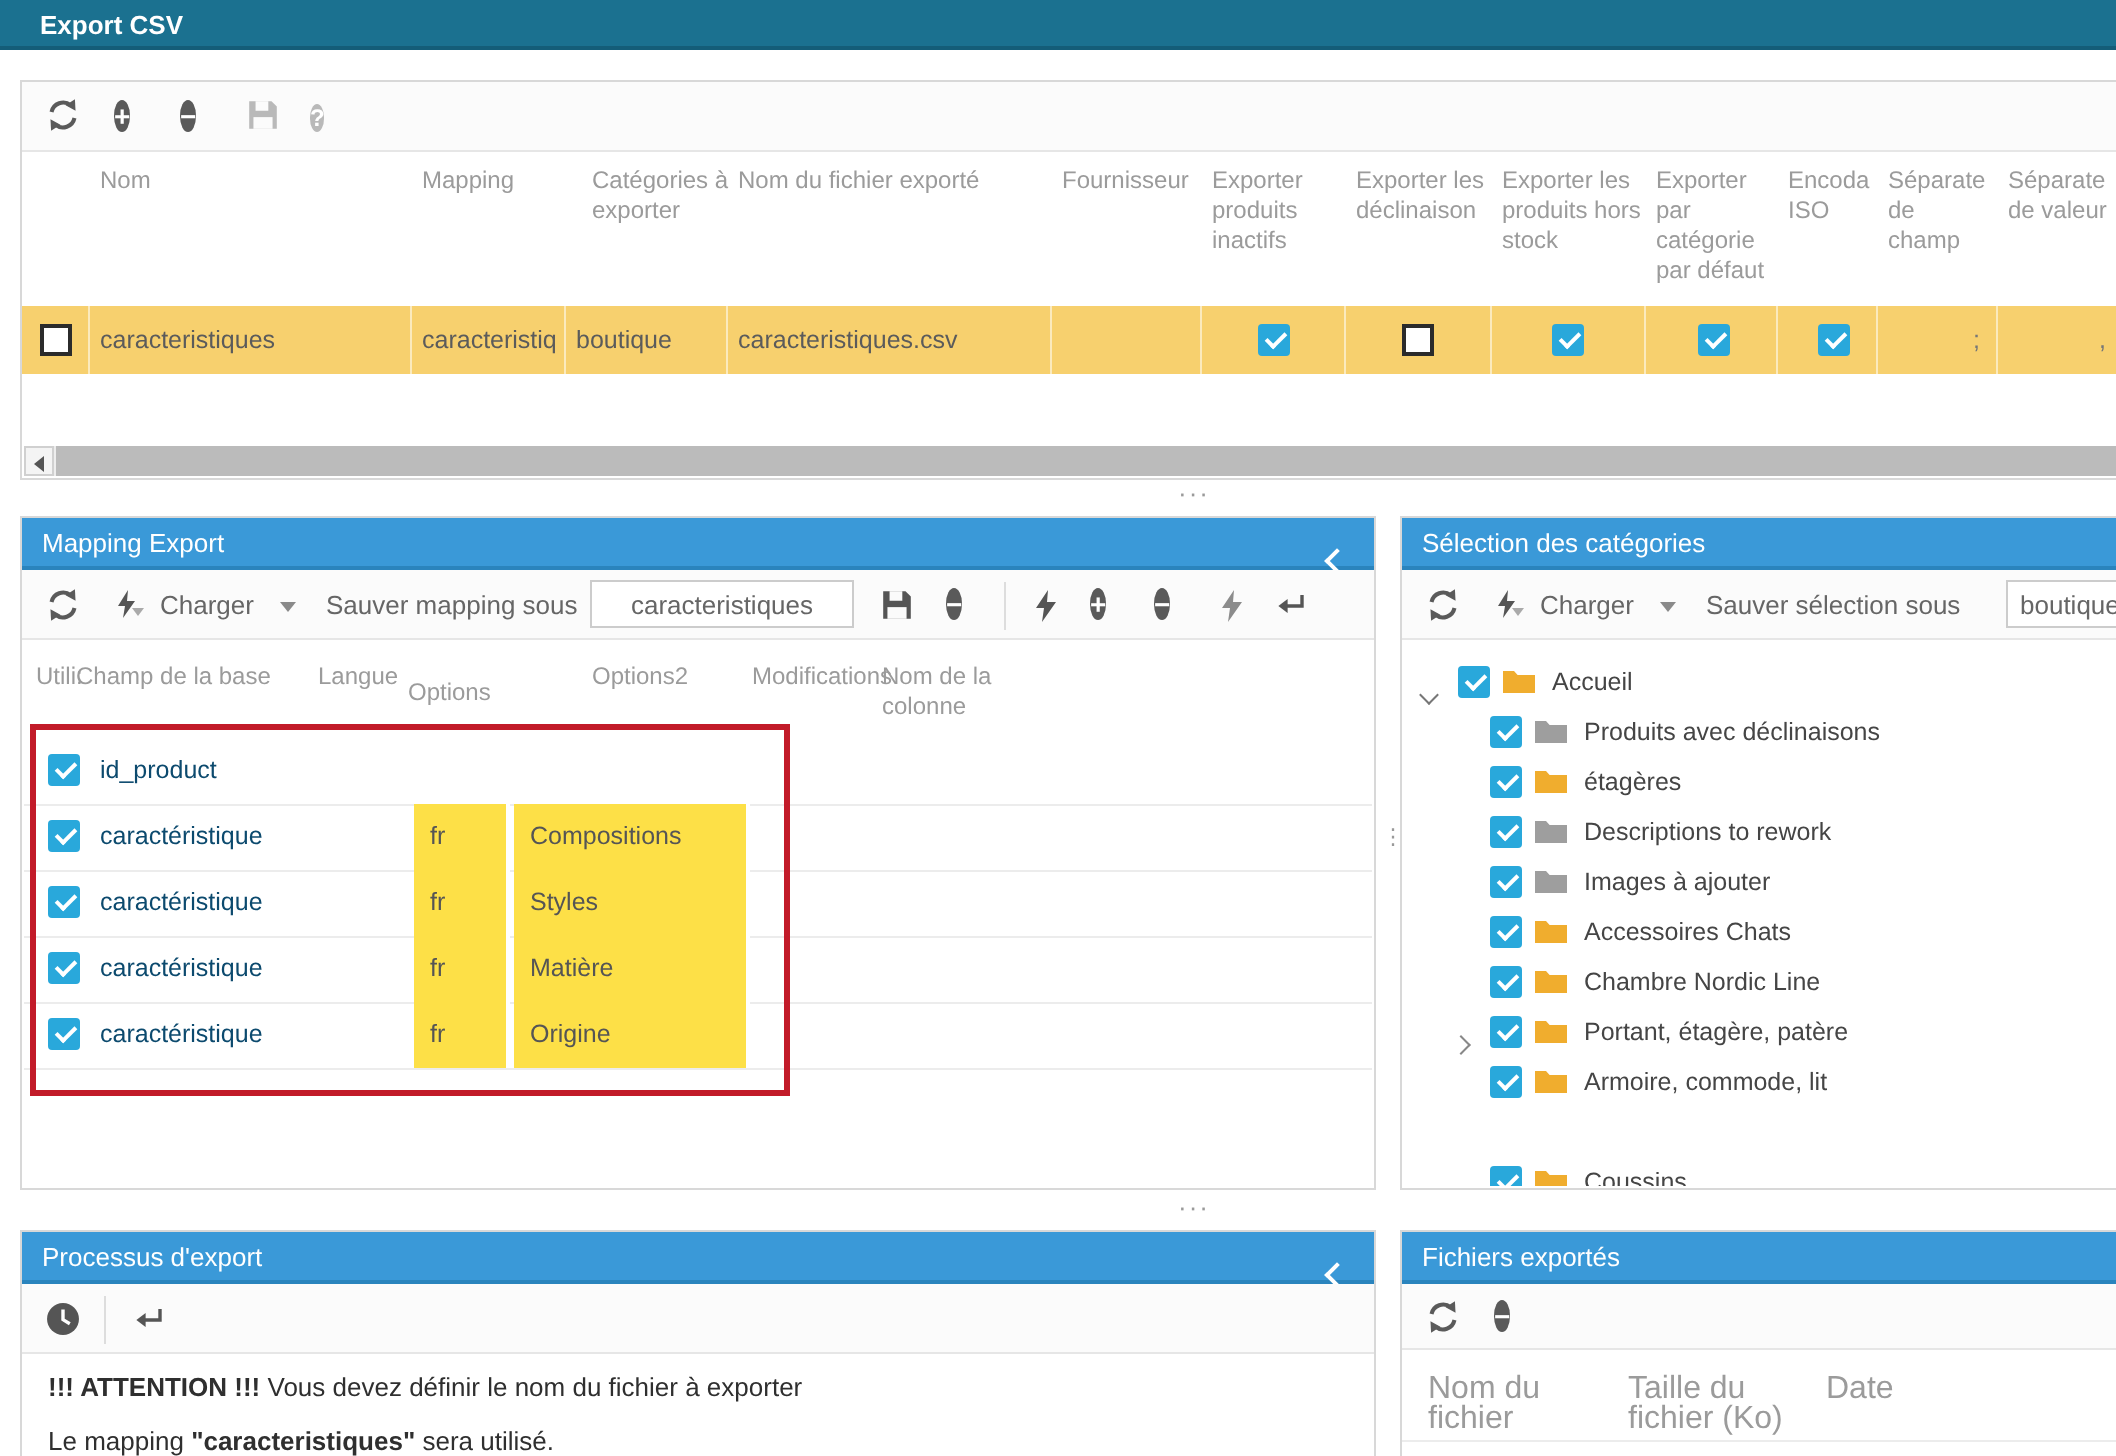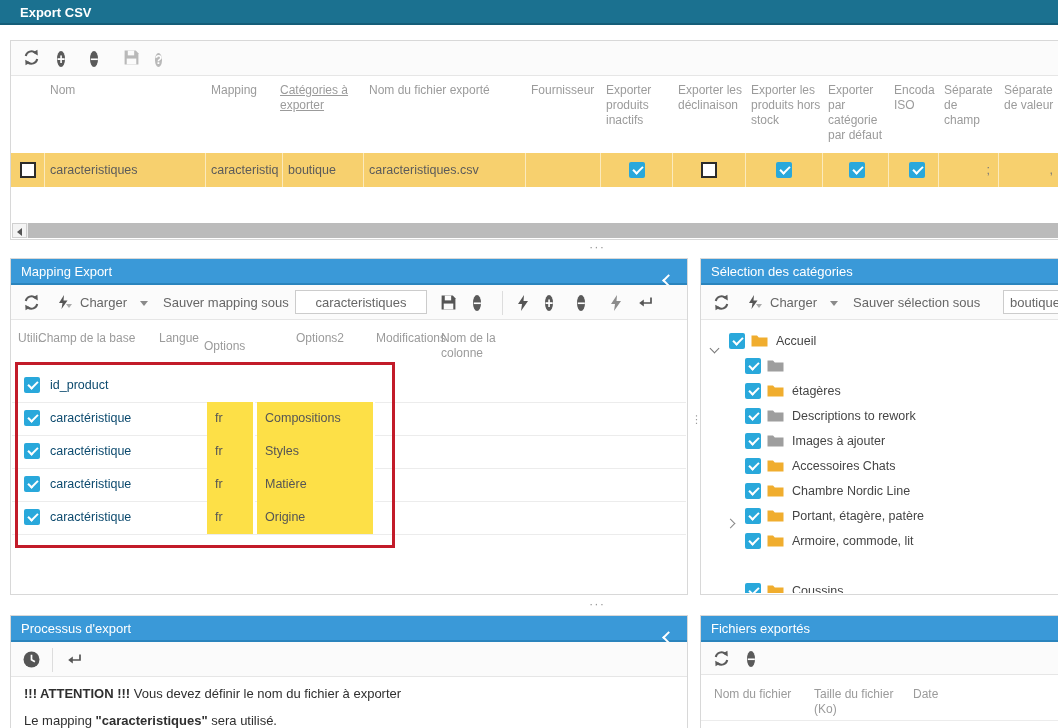--- a/index.html
+++ b/index.html
@@ -74,21 +74,21 @@
   .mrow .champ{position:absolute;left:38px;top:0;line-height:33px;font-size:12.5px;color:#0c4a6e;}
   .lav{position:absolute;top:0;height:33px;background:#fde047;font-size:12.5px;color:#555;
        line-height:33px;box-sizing:border-box;padding-left:8px;border-right:2px solid #fff;}
   .redbox{position:absolute;border:3px solid #c21b29;pointer-events:none;}
   
   .titem{position:absolute;left:0;height:25px;width:100%;cursor:pointer;}
   .titem .lbl{position:absolute;top:0;line-height:25px;font-size:12.5px;color:#454545;white-space:nowrap;}
   .folder{position:absolute;top:5px;width:17px;height:14px;}
   
   .msg{position:absolute;left:13px;font-size:13px;color:#2f2f2f;white-space:nowrap;}
-  .fhead{position:absolute;font-size:12px;line-height:15px;color:#9b9b9b;}
+  .fhead{position:absolute;font-size:16px;line-height:15px;color:#9b9b9b;}
 </style>
 </head>
 <body>
 
 <div class="abs titlebar">
   <span>Export CSV</span>
 </div>
 
 <div class="abs panel" style="left:10px;top:40px;width:1049px;height:200px;border-right:none;">
 
@@ -114,21 +114,21 @@
         <rect x="3.5" y="9" width="9" height="5.5" fill="#fbfbfb"></rect>
       </svg>
     </span>
     <span class="tbtn" style="left:144px;">
       <span class="circ gray" style="font-size:12px;">?</span>
     </span>
   </div>
 
   <div class="hcell" style="left:34px;width:160px;">Nom</div>
   <div class="hcell" style="left:195px;width:76px;">Mapping</div>
-  <div class="hcell" style="left:264px;width:80px;text-decoration:underline;">Catégories à exporter</div>
+  <div class="hcell" style="left:280px;width:80px;">Catégories à exporter</div>
   <div class="hcell" style="left:353px;width:160px;">Nom du fichier exporté</div>
   <div class="hcell" style="left:515px;width:74px;">Fournisseur</div>
   <div class="hcell" style="left:590px;width:70px;">Exporter produits inactifs</div>
   <div class="hcell" style="left:662px;width:72px;">Exporter les déclinaison</div>
   <div class="hcell" style="left:735px;width:76px;">Exporter les produits hors stock</div>
   <div class="hcell" style="left:812px;width:66px;">Exporter par catégorie par défaut</div>
   <div class="hcell" style="left:878px;width:50px;">Encoda ISO</div>
   <div class="hcell" style="left:928px;width:56px;">Séparate de champ</div>
   <div class="hcell" style="left:988px;width:58px;">Séparate de valeur</div>
 
@@ -307,20 +307,21 @@
       <svg class="folder" style="left:50px;" viewBox="0 0 17 14">
         <path d="M0.5 1.5 h5.5 l1.8 2 h8.7 v9 h-16 z" fill="#f0ad2e"></path>
         </svg>
       <span class="lbl" style="left:75px;">Accueil</span>
     </div>
     <div class="titem" style="top:33px;">
       <span class="chk on" style="left:44px;top:4px;"></span>
       <svg class="folder" style="left:66px;" viewBox="0 0 17 14">
         <path d="M0.5 1.5 h5.5 l1.8 2 h8.7 v9 h-16 z" fill="#9e9e9e"></path>
         </svg>
+      <span class="lbl" style="left:91px;">Produits avec déclinaisons</span>
     </div>
     <div class="titem" style="top:58px;">
       <span class="chk on" style="left:44px;top:4px;"></span>
       <svg class="folder" style="left:66px;" viewBox="0 0 17 14">
         <path d="M0.5 1.5 h5.5 l1.8 2 h8.7 v9 h-16 z" fill="#f0ad2e"></path>
         </svg>
       <span class="lbl" style="left:91px;">étagères</span>
     </div>
     <div class="titem" style="top:83px;">
       <span class="chk on" style="left:44px;top:4px;"></span>

